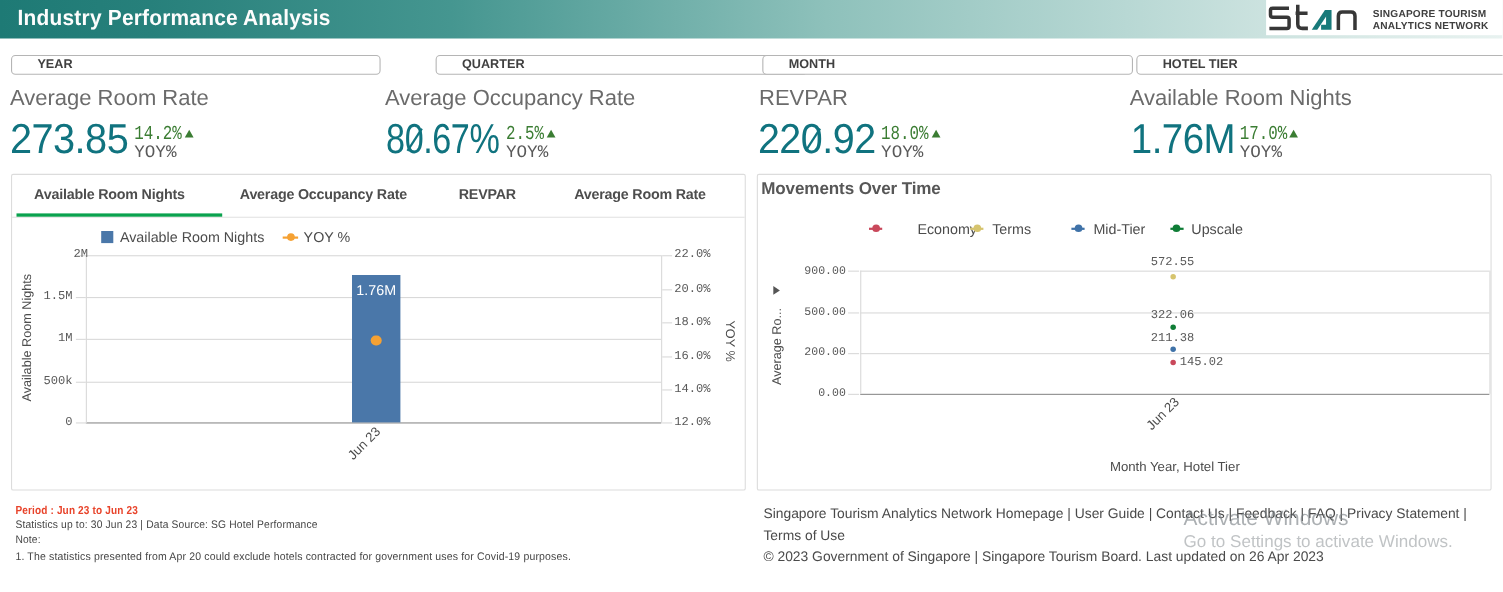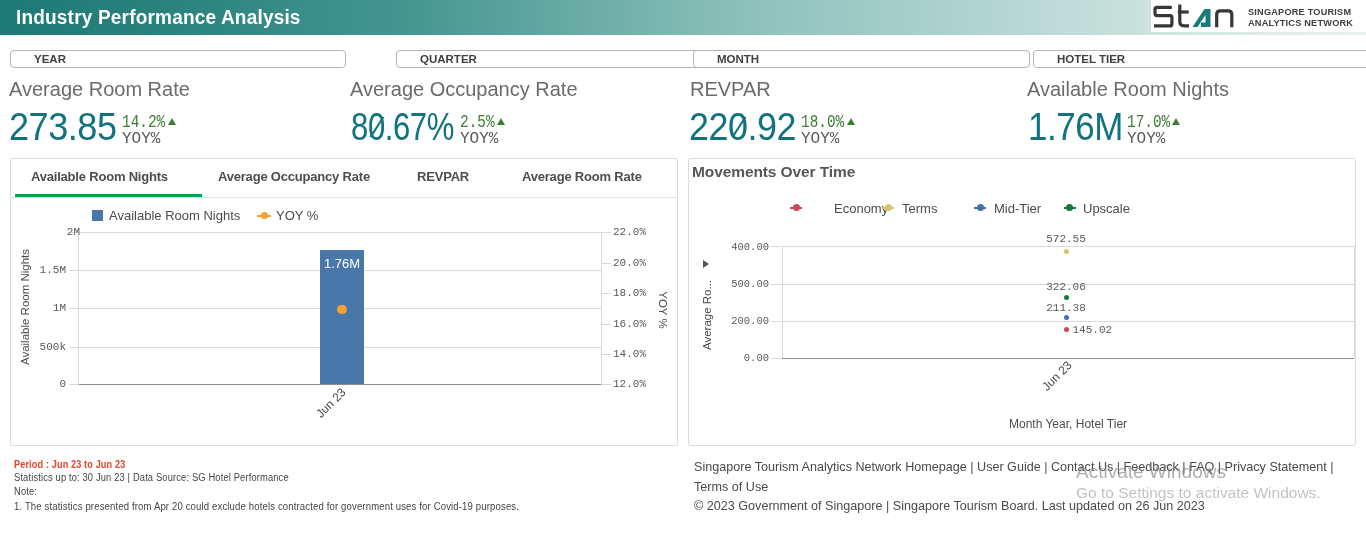--- a/index.html
+++ b/index.html
@@ -158,21 +158,21 @@
   <div class="abs gl" style="left:782px;top:246px;width:572px;"></div>
   <div class="abs gl" style="left:782px;top:283.5px;width:572px;"></div>
   <div class="abs gl" style="left:782px;top:320.5px;width:572px;"></div>
   <div class="abs" style="left:782px;top:357.5px;width:572px;height:1px;background:#8c8c8c;"></div>
   <div class="abs" style="left:782px;top:246px;width:1px;height:112px;background:#d9d9d9;"></div>
   <div class="abs" style="left:1354px;top:246px;width:1px;height:112px;background:#d9d9d9;"></div>
   <div class="abs gl" style="left:771px;top:246px;width:10px;"></div>
   <div class="abs gl" style="left:771px;top:283.5px;width:10px;"></div>
   <div class="abs gl" style="left:771px;top:320.5px;width:10px;"></div>
   <div class="abs gl" style="left:771px;top:357.5px;width:10px;"></div>
-  <div class="abs dlab" style="left:689px;top:240.5px;width:80px;text-align:right;font-size:10.5px;">400.00</div>
+  <div class="abs dlab" style="left:689px;top:240.5px;width:80px;text-align:right;font-size:10.5px;">900.00</div>
   <div class="abs dlab" style="left:689px;top:278px;width:80px;text-align:right;font-size:10.5px;">500.00</div>
   <div class="abs dlab" style="left:689px;top:315px;width:80px;text-align:right;font-size:10.5px;">200.00</div>
   <div class="abs dlab" style="left:689px;top:352px;width:80px;text-align:right;font-size:10.5px;">0.00</div>
 
   <div class="abs" style="left:703px;top:260px;width:0;height:0;border-top:4.5px solid transparent;border-bottom:4.5px solid transparent;border-left:6.5px solid #555;"></div>
   <div class="abs vlab" style="left:707px;top:315px;transform:translate(-50%,-50%) rotate(-90deg);font-size:11.5px;">Average Ro...</div>
 
   <div class="abs dlab" style="left:1026px;top:233px;width:80px;text-align:center;">572.55</div>
   <div class="abs" style="left:1063.5px;top:248.5px;width:5px;height:5px;border-radius:50%;background:#d6c46e;"></div>
   <div class="abs dlab" style="left:1026px;top:281px;width:80px;text-align:center;">322.06</div>
@@ -185,16 +185,16 @@
   <div class="abs vlab" style="left:1056.5px;top:375.5px;transform:translate(-50%,-50%) rotate(-45deg);font-size:12px;">Jun 23</div>
   <div class="abs" style="left:1009px;top:417px;font-size:12px;color:#4c4c4c;">Month Year, Hotel Tier</div>
 
   <div class="abs note" style="left:14px;top:457.5px;font-weight:bold;color:#e8432a;font-size:10.5px;transform:scaleX(0.87);transform-origin:0 0;">Period : Jun 23 to Jun 23</div>
   <div class="abs note" style="left:14px;top:471.5px;transform:scaleX(0.935);transform-origin:0 0;">Statistics up to: 30 Jun 23 | Data Source: SG Hotel Performance</div>
   <div class="abs note" style="left:14px;top:486px;transform:scaleX(0.935);transform-origin:0 0;">Note:</div>
   <div class="abs note" style="left:14px;top:500.5px;transform:scaleX(0.955);transform-origin:0 0;">1. The statistics presented from Apr 20 could exclude hotels contracted for government uses for Covid-19 purposes.</div>
 
   <div class="abs flink" style="left:694px;top:460px;">Singapore Tourism Analytics Network Homepage | User Guide | Contact Us | Feedback | FAQ | Privacy Statement |</div>
   <div class="abs flink" style="left:694px;top:479.5px;">Terms of Use</div>
-  <div class="abs flink" style="left:694px;top:498.5px;">© 2023 Government of Singapore | Singapore Tourism Board. Last updated on 26 Jun 2023</div>
+  <div class="abs flink" style="left:694px;top:498.5px;">© 2023 Government of Singapore | Singapore Tourism Board. Last updated on 26 Apr 2023</div>
 
   <div class="abs" style="left:1076px;top:461px;font-size:19px;color:rgba(120,126,130,0.62);">Activate Windows</div>
   <div class="abs" style="left:1076px;top:484px;font-size:15.5px;color:rgba(140,146,150,0.55);">Go to Settings to activate Windows.</div>
 
 </body></html>

